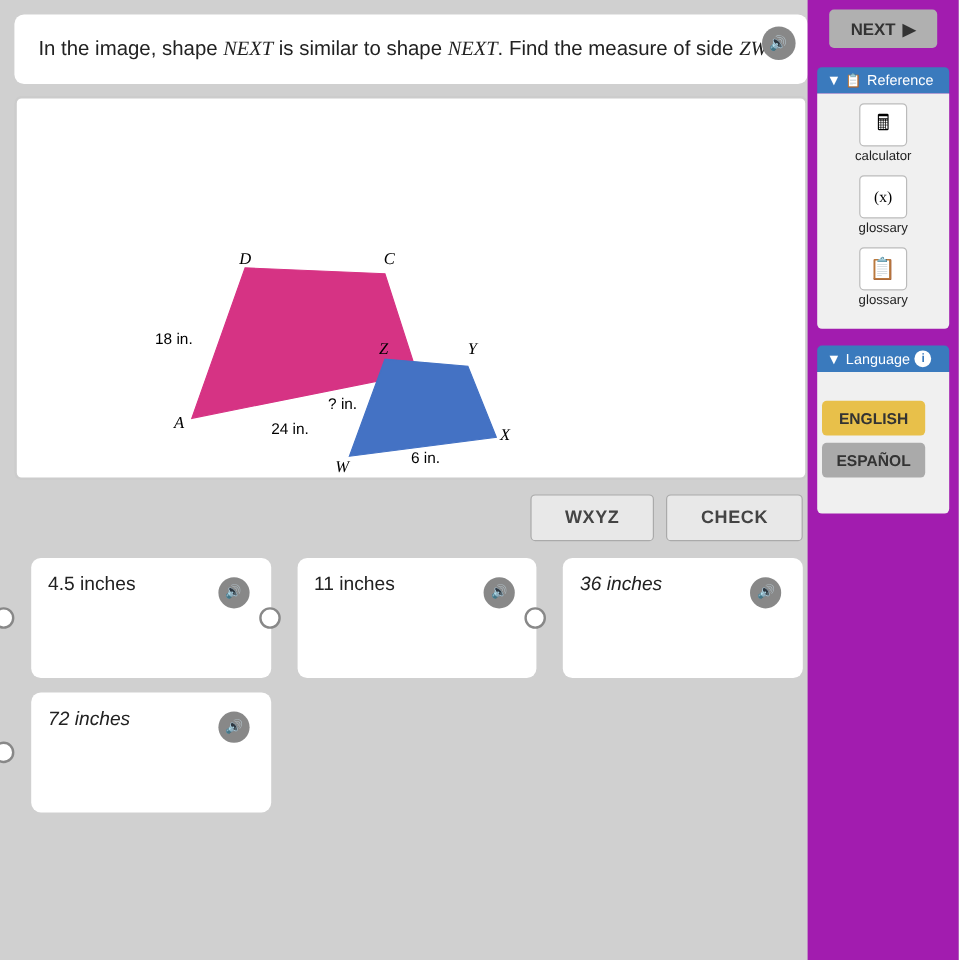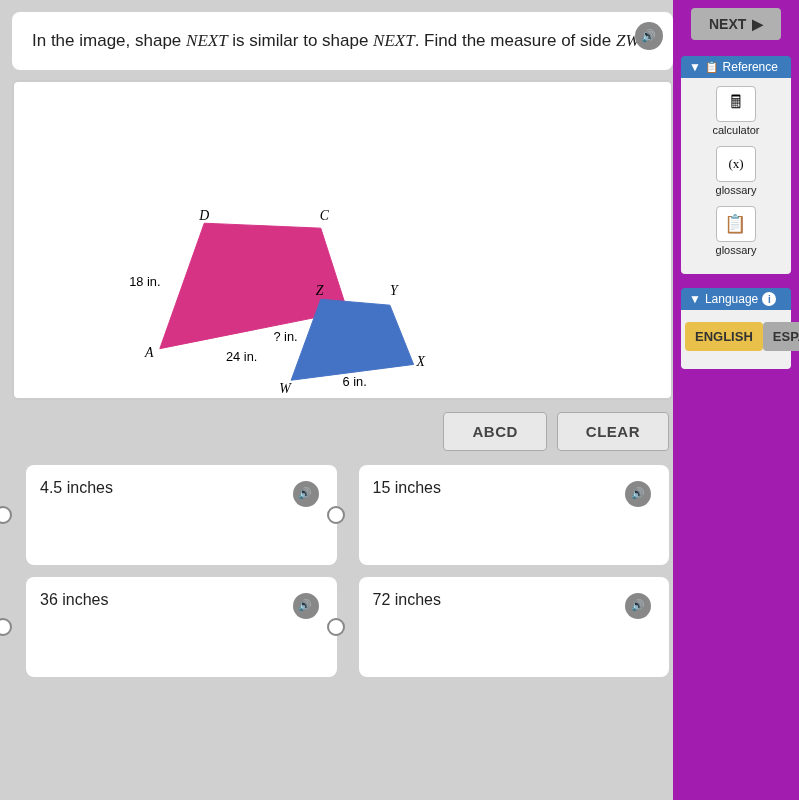--- a/index.html
+++ b/index.html
@@ -81,21 +81,21 @@
       color: #444;
       letter-spacing: 0.5px;
     }
     .btn-check {
       background: #e8e8e8;
     }
 
     
     .choices-grid {
       display: grid;
-      grid-template-columns: 1fr 1fr;
+      grid-template-columns: 1fr 1fr 1fr;
       gap: 12px;
       padding: 0 4px;
       text-align: right;
     }
     .choice-card {
       background: white;
       border-radius: 8px;
       padding: 12px 14px;
       min-height: 100px;
       position: relative;
@@ -228,23 +228,23 @@
       font-size: 12px;
       display: flex;
       align-items: center;
       gap: 4px;
       cursor: pointer;
     }
     .language-panel-content {
       background: #f0f0f0;
       width: 110px;
       display: flex;
-      flex-direction: row;
+      flex-direction: column;
       align-items: flex-start;
-      padding: 12px 4px;
+      padding: 24px 4px;
       border-radius: 0 0 4px 4px;
     }
     .lang-btn {
       width: 86px;
       padding: 7px 10px;
       border: none;
       border-radius: 4px;
       font-size: 13px;
       font-weight: bold;
       cursor: pointer;
@@ -301,59 +301,59 @@
       <text x="243" y="216" font-size="14" font-family="Times New Roman" font-style="italic">Z</text>
       <text x="318" y="216" font-size="14" font-family="Times New Roman" font-style="italic">Y</text>
       <text x="345" y="288" font-size="14" font-family="Times New Roman" font-style="italic">X</text>
       <text x="206" y="315" font-size="14" font-family="Times New Roman" font-style="italic">W</text>
       <text x="200" y="262" font-size="13" font-family="Arial">? in.</text>
       <text x="270" y="308" font-size="13" font-family="Arial">6 in.</text>
     </svg>
   </div>
 
   <div class="buttons-row">
-    <button class="btn-clear">ABCD</button>
-    <button class="btn-check">CLEAR</button>
+    <button class="btn-clear">WXYZ</button>
+    <button class="btn-check">CHECK</button>
   </div>
 
   <div class="choices-grid">
 
     <div style="position:relative; display:flex; align-items:center;">
       <div class="choice-radio"></div>
       <div class="choice-card" style="flex:1; margin-left:10px;">
         <div class="choice-wrapper">
           <span class="choice-label">4.5 inches</span>
           <div class="choice-audio">🔊</div>
         </div>
       </div>
     </div>
 
     <div style="position:relative; display:flex; align-items:center;">
       <div class="choice-radio"></div>
       <div class="choice-card" style="flex:1; margin-left:10px;">
         <div class="choice-wrapper">
-          <span class="choice-label">15 inches</span>
+          <span class="choice-label">11 inches</span>
           <div class="choice-audio">🔊</div>
         </div>
       </div>
     </div>
 
     <div style="position:relative; display:flex; align-items:center;">
       <div class="choice-radio"></div>
-      <div class="choice-card" style="flex:1; margin-left:10px;">
+      <div class="choice-card" style="flex:1; margin-left:10px;font-style:italic;">
         <div class="choice-wrapper">
           <span class="choice-label">36 inches</span>
           <div class="choice-audio">🔊</div>
         </div>
       </div>
     </div>
 
     <div style="position:relative; display:flex; align-items:center;">
       <div class="choice-radio"></div>
-      <div class="choice-card" style="flex:1; margin-left:10px;">
+      <div class="choice-card" style="flex:1; margin-left:10px;font-style:italic;">
         <div class="choice-wrapper">
           <span class="choice-label">72 inches</span>
           <div class="choice-audio">🔊</div>
         </div>
       </div>
     </div>
 
   </div>
 </div>
 

